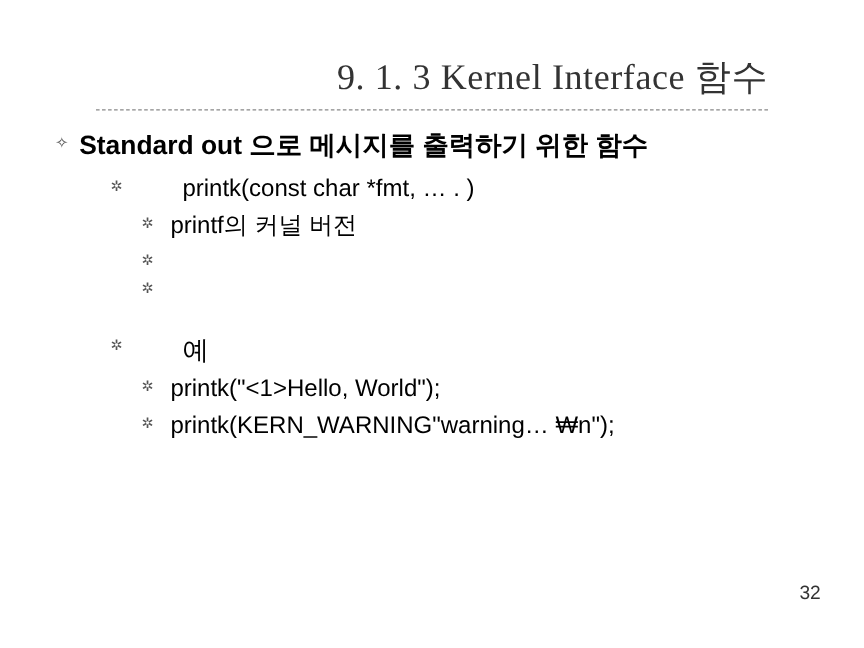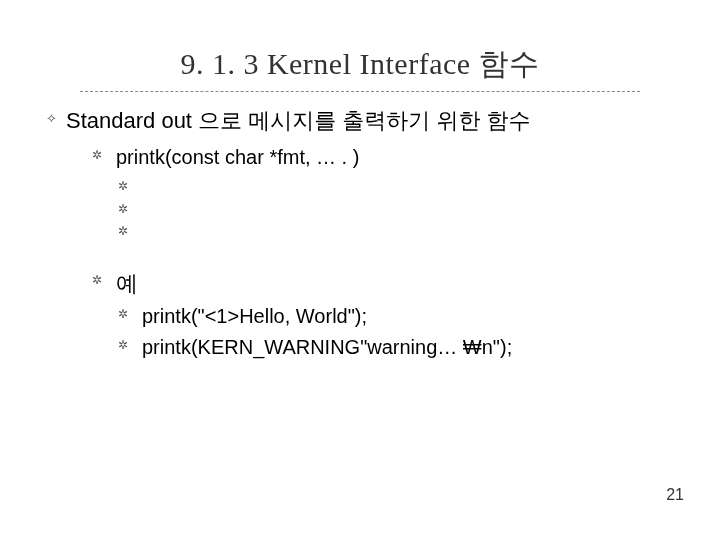--- a/index.html
+++ b/index.html
@@ -26,36 +26,37 @@
   .title {
     display: inline-block;
     font-size: 30px;
     font-family: Georgia, "Times New Roman", serif;
     font-weight: 400;
     letter-spacing: 0.5px;
     color: #333333;
     padding-bottom: 6px;
     border-bottom: 1px dashed #888888;
     min-width: 560px;
+    text-align: right;
   }
   .content {
     padding-left: 46px;
     padding-top: 10px;
   }
   .bullet-row {
     display: flex;
     align-items: flex-start;
     line-height: 1.55;
   }
   .lvl1 { margin-top: 2px; }
   .lvl1 .icon { width: 20px; flex: 0 0 20px; font-size: 13px; color: #555; padding-top: 5px; }
-  .lvl1 .text { font-size: 22px; font-weight: 400; }
+  .lvl1 .text { font-size: 22px; font-weight: 700; }
   .lvl2-group { padding-left: 46px; padding-top: 4px; }
   .lvl2 .icon { width: 24px; flex: 0 0 24px; font-size: 12px; color: #555; padding-top: 4px; }
-  .lvl2 .text { font-size: 20px; }
+  .lvl2 .text { font-size: 20px; margin-left: 36px; }
   .lvl2b .text { font-size: 22px; }
   .lvl3-group { padding-left: 26px; }
   .lvl3 .icon { width: 24px; flex: 0 0 24px; font-size: 12px; color: #555; padding-top: 4px; }
   .lvl3 .text { font-size: 20px; max-width: 530px; }
   .spacer { height: 26px; }
   .pagenum {
     position: absolute;
     right: 36px;
     bottom: 36px;
     font-size: 16px;
@@ -80,20 +81,21 @@
 
     <div class="lvl2-group">
       <div class="bullet-row lvl2">
         <span class="icon">✲</span>
         <span class="text">printk(const char *fmt, … . )</span>
       </div>
 
       <div class="lvl3-group">
         <div class="bullet-row lvl3">
           <span class="icon">✲</span>
+          <span class="text">printf의 커널 버전</span>
         </div>
         <div class="bullet-row lvl3">
           <span class="icon">✲</span>
         </div>
         <div class="bullet-row lvl3">
           <span class="icon">✲</span>
         </div>
       </div>
 
       <div class="spacer"></div>
@@ -110,14 +112,14 @@
         </div>
         <div class="bullet-row lvl3">
           <span class="icon">✲</span>
           <span class="text">printk(KERN_WARNING"warning… ₩n");</span>
         </div>
       </div>
     </div>
 
   </div>
 
-  <div class="pagenum">21</div>
+  <div class="pagenum">32</div>
 </div>
 
 </body></html>

